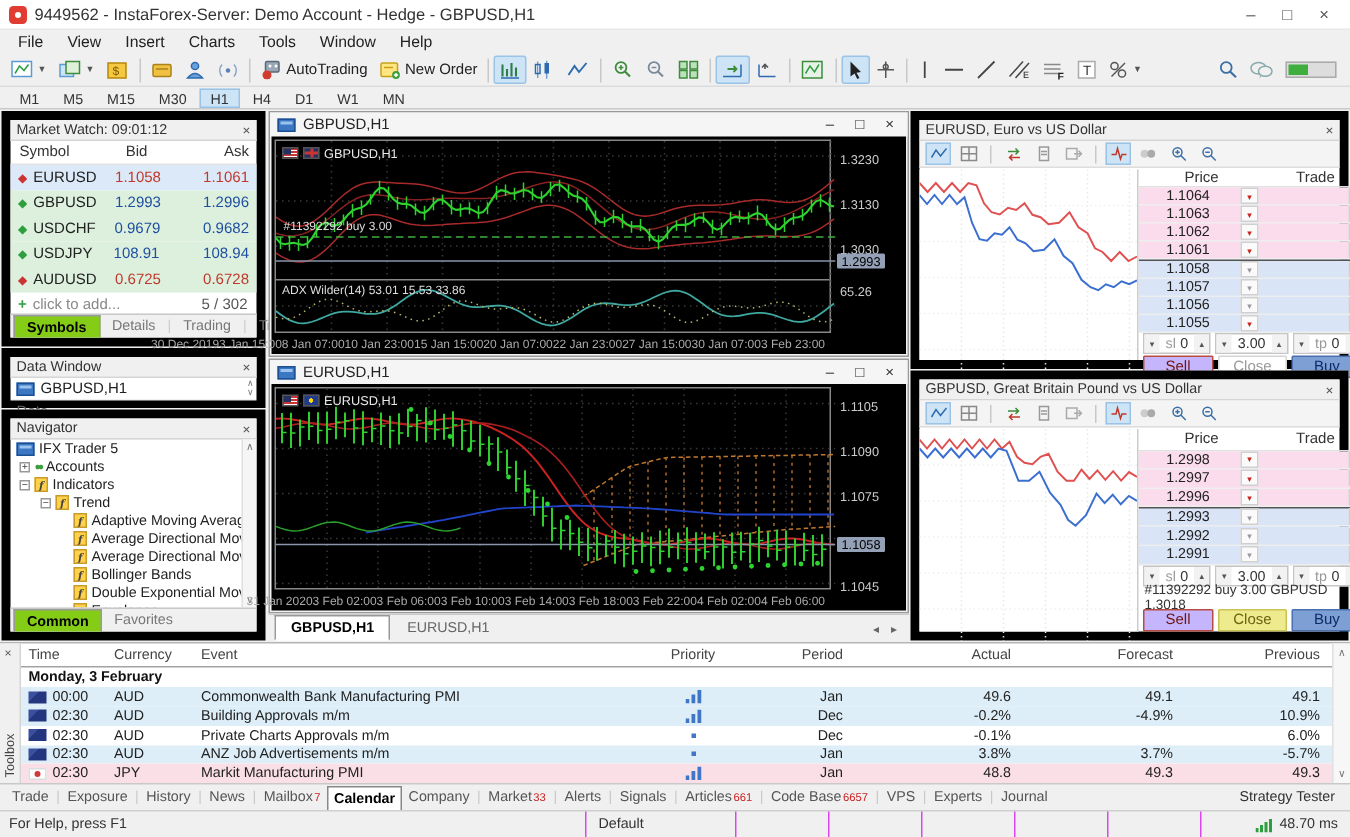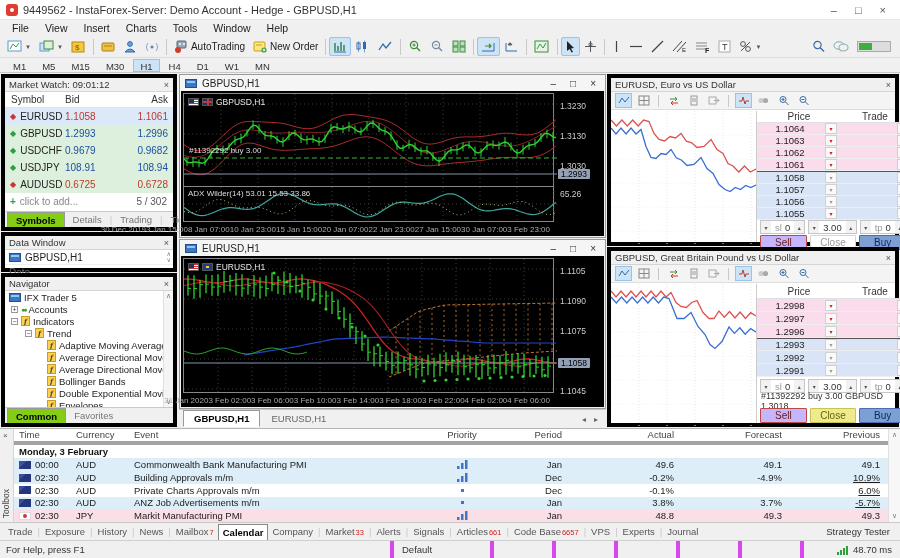--- a/index.html
+++ b/index.html
@@ -23,31 +23,31 @@
 .tbtn .lbl{font-size:10px;color:#222}
 .caret{font-size:6px;color:#555}
 .tb-right{margin-left:auto;display:flex;align-items:center;gap:8px;padding-right:6px}
 .connbar{width:34px;height:11px;border:1px solid #aaa;background:#ddd;position:relative}
 .connbar i{position:absolute;left:1px;top:1px;bottom:1px;width:40%;background:#3fae3f}
 #tfbar{position:absolute;left:0;top:58px;width:900px;height:15px;display:flex;align-items:center;background:#f0f0f0;border-bottom:1px solid #c9c9c9;padding-left:6px;gap:2px}
 .tf{padding:0 6px;height:13px;line-height:13px;font-size:9.5px;color:#333;border:1px solid transparent}
 .tf.active{background:#cde4f7;border-color:#9bc3e6}
 
 
-.panel{position:absolute;background:#fff;border:4px solid #000000}
+.panel{position:absolute;background:#fff;border:6px solid #000000}
 .phead{height:14px;background:#f0f0f0;border-bottom:1px solid #d5d5d5;display:flex;align-items:center;padding:0 4px;font-size:9.5px;color:#333}
 .phead .x{margin-left:auto;color:#555;font-size:9px}
 .ptabs{height:16px;background:#f0f0f0;border-top:1px solid #c9c9c9;display:flex;align-items:center;font-size:9.5px;color:#777;padding-left:2px;position:absolute;left:0;right:0;bottom:0}
 .ptab{padding:0 8px;height:15px;display:flex;align-items:center}
 .ptab.active{background:#84cc16;border:1px solid #999;border-bottom:none;color:#000;font-weight:bold}
 .vbar{color:#ccc}
 
 
 .mw-cols{display:flex;height:16px;align-items:center;border-bottom:1px solid #e3e3e3;color:#333}
-.mw-c1{flex:1;padding-left:6px}.mw-c2{width:56px;text-align:left}.mw-c3{width:52px;text-align:right;padding-right:5px}
+.mw-c1{flex:1;padding-left:6px}.mw-c2{width:56px;text-align:center}.mw-c3{width:52px;text-align:right;padding-right:5px}
 .mw-row{display:flex;height:17px;align-items:center;font-size:10px}
 .mw-sym{flex:1;display:flex;align-items:center;gap:4px;padding-left:5px;color:#222}
 .dia{font-size:8px;line-height:1}
 .dia.up{color:#2e9e3f}.dia.down{color:#cc3333}
 .bg-blue{background:#dce9f8}.bg-green{background:#ddf0dd}
 .v-red{color:#c0392b}.v-blue{color:#1f4fa0}
 .mw-add{display:flex;height:16px;align-items:center;color:#888;padding-left:5px;gap:4px}
 .mw-add .pl{color:#2e9e3f;font-weight:bold}
 .mw-add .cnt{margin-left:auto;padding-right:6px;color:#555}
 
@@ -117,48 +117,48 @@
 .posrow{display:flex;align-items:center;height:13px;padding:0 4px;font-size:9px;color:#333}
 .posrow .chev{margin-left:auto;color:#777;font-size:7px}
 .domspacer{flex:1}
 
 
 #calendar{position:absolute;left:0;top:428px;width:900px;height:94px;background:#fff;border-top:1px solid #b5b5b5;display:flex}
 .cal-strip{width:14px;background:#f0f0f0;border-right:1px solid #d5d5d5;position:relative;flex:0 0 auto}
 .cal-strip .x{position:absolute;top:2px;left:3px;font-size:8px;color:#555}
 .cal-strip .vt{position:absolute;bottom:4px;left:1px;writing-mode:vertical-rl;transform:rotate(180deg);font-size:8.5px;color:#444}
 .cal-main{flex:1;display:flex;flex-direction:column;overflow:hidden}
-.cal-head{display:flex;height:16px;align-items:center;border-bottom:4px solid #a3a3a3;color:#444;font-size:9.5px}
+.cal-head{display:flex;height:16px;align-items:center;border-bottom:1px solid #a3a3a3;color:#444;font-size:9.5px}
 .cal-group{height:14px;display:flex;align-items:center;padding-left:5px;font-weight:bold;font-size:9.5px;color:#111}
 .cal-row{display:flex;height:13px;align-items:center;font-size:9.5px}
 .cc-time{width:62px;display:flex;align-items:center}
 .cc-cur{width:58px}.cc-event{flex:1}
 .cc-pri{width:64px;display:flex;justify-content:center}
 .cc-per{width:78px;text-align:right;padding-right:10px}
 .cc-act{width:112px;text-align:right;padding-right:10px}
 .cc-fc{width:108px;text-align:right;padding-right:10px}
 .cc-prev{width:96px;text-align:right;padding-right:8px}
 .c-blue{background:#ddeef8}.c-pink{background:#fbdfe6}
-.u{text-decoration:underline}
+.u{}
 .flag{width:12px;height:8px;margin:0 4px 0 5px;flex:0 0 auto}
 .flag-au{background:linear-gradient(135deg,#3a4f9e 0 35%,#24367d 35%)}
 .flag-jp{background:#fff;border:1px solid #ddd;display:flex;align-items:center;justify-content:center}
 .flag-jp i{width:4px;height:4px;background:#d03a3a;border-radius:50%}
 .cal-scroll{width:12px;border-left:1px solid #e0e0e0;background:#f7f7f7;display:flex;flex-direction:column;justify-content:space-between;align-items:center;font-size:7px;color:#777;padding:2px 0;flex:0 0 auto}
 
 
 #btabs{position:absolute;left:0;top:522px;width:900px;height:18px;background:#f0f0f0;border-top:1px solid #c9c9c9;display:flex;align-items:center;padding:0 4px;font-size:9.5px;color:#555}
 .btab{padding:0 4px;display:flex;align-items:baseline}
 .btab .bdg{font-size:7.5px;color:#cc2222;margin-left:1px}
 .btab.active{background:#fff;border:1px solid #888;border-bottom-color:#fff;color:#000;font-weight:bold;height:17px;display:flex;align-items:center;margin-top:1px}
 .tsep{color:#c9c9c9;padding:0 1px}
 #btabs .right{margin-left:auto;color:#333;padding-right:6px}
 #sbar{position:absolute;left:0;top:540px;width:900px;height:18px;background:#f0f0f0;border-top:1px solid #cfcfcf;display:flex;align-items:center;font-size:9.5px;color:#333}
 .sb-help{flex:1;padding-left:6px}
-.sb-cell{border-left:4px solid #d946ef;height:100%;display:flex;align-items:center;padding:0 8px}
+.sb-cell{border-left:1px solid #d946ef;height:100%;display:flex;align-items:center;padding:0 8px}
 .sb-lat{justify-content:flex-end;gap:4px;width:100px}
 svg{display:block}
 </style>
 </head>
 <body>
 
 <div id="app">
 
   <div id="titlebar">
     <span class="appico"></span>

